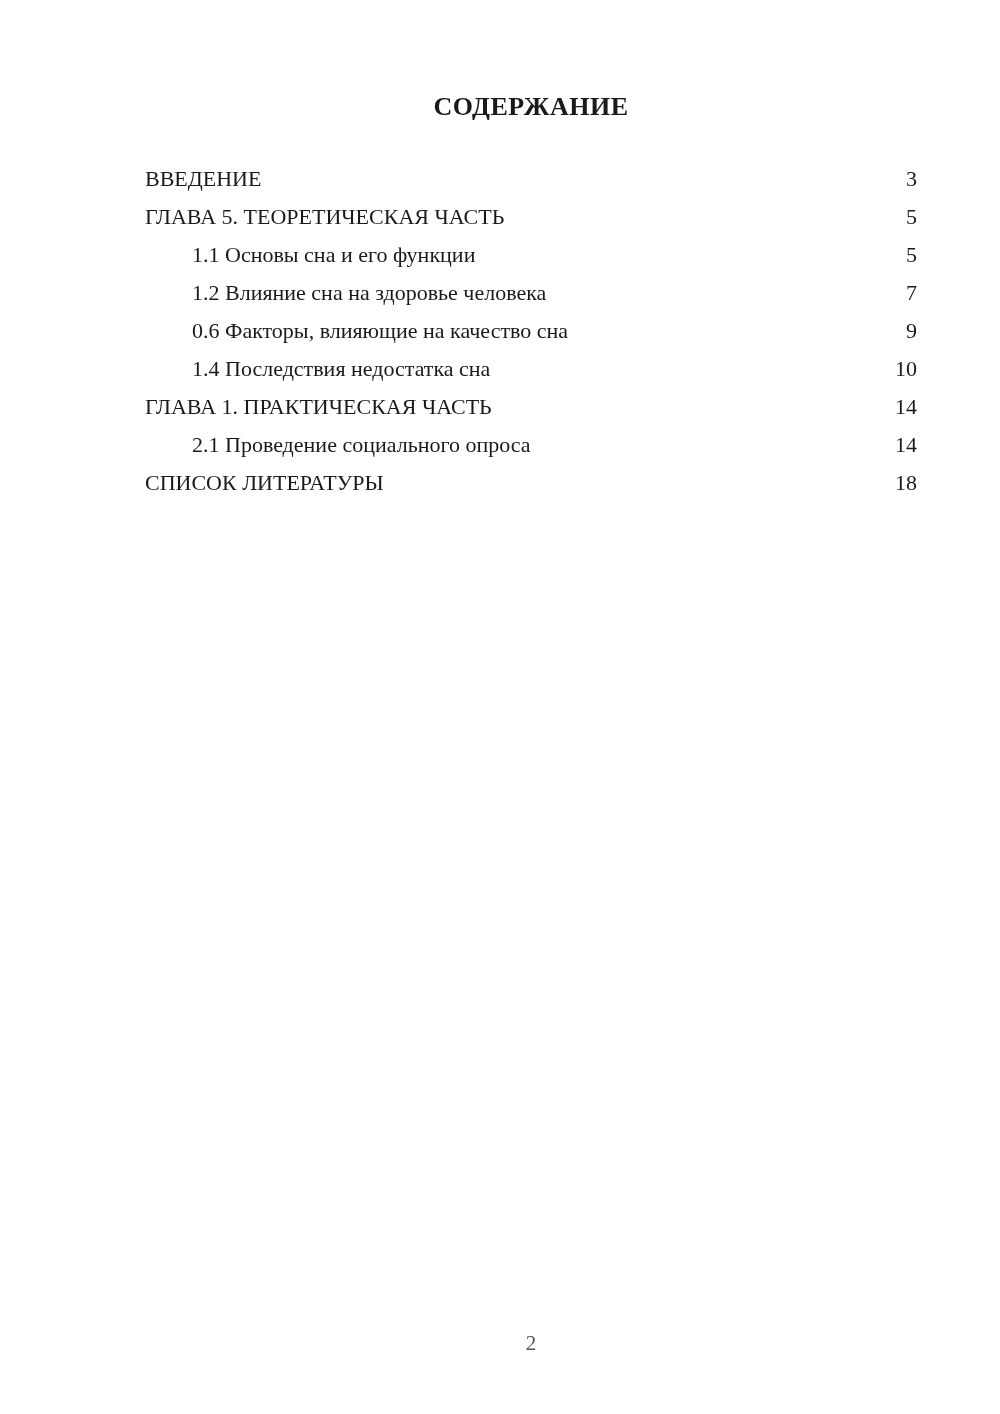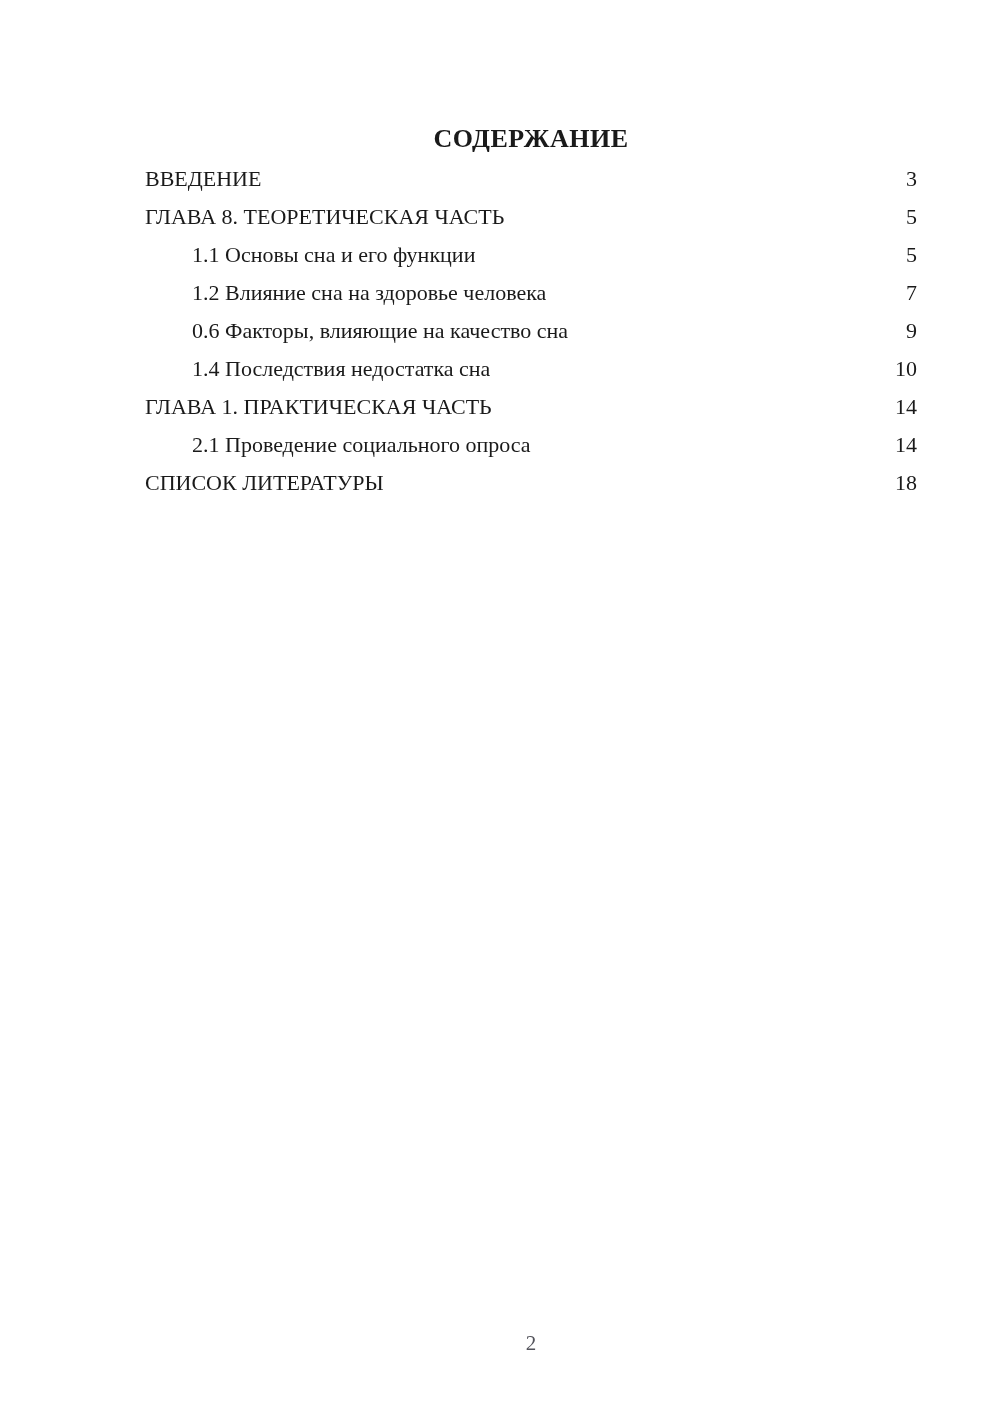--- a/index.html
+++ b/index.html
@@ -23,21 +23,20 @@
   .page-title {
     position: absolute;
     top: 92px;
     left: 145px;
     width: 772px;
     text-align: center;
     font-size: 26px;
     line-height: 30px;
     font-weight: bold;
     letter-spacing: 0.5px;
-    margin-top: 32px;
   }
   .toc-list {
     position: absolute;
     top: 160px;
     left: 145px;
     width: 772px;
     font-size: 22px;
   }
   .toc-row {
     display: flex;
@@ -75,21 +74,21 @@
 <div class="page">
 
   <div class="page-title">СОДЕРЖАНИЕ</div>
 
   <div class="toc-list">
       <div class="toc-row">
       <span class="toc-label">ВВЕДЕНИЕ</span>
       <span class="toc-page">3</span>
     </div>
       <div class="toc-row">
-      <span class="toc-label">ГЛАВА 8. ТЕОРЕТИЧЕСКАЯ ЧАСТЬ</span>
+      <span class="toc-label">ГЛАВА 5. ТЕОРЕТИЧЕСКАЯ ЧАСТЬ</span>
       <span class="toc-page">5</span>
     </div>
       <div class="toc-row indent">
       <span class="toc-label">1.1 Основы сна и его функции</span>
       <span class="toc-page">5</span>
     </div>
       <div class="toc-row indent">
       <span class="toc-label">1.2 Влияние сна на здоровье человека</span>
       <span class="toc-page">7</span>
     </div>

